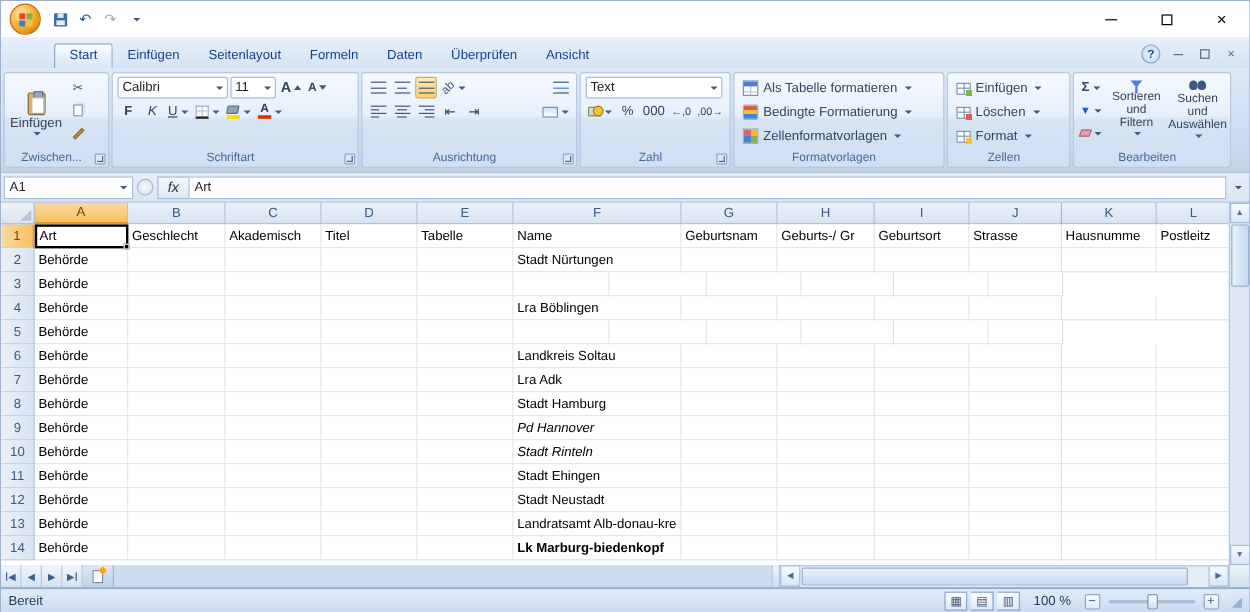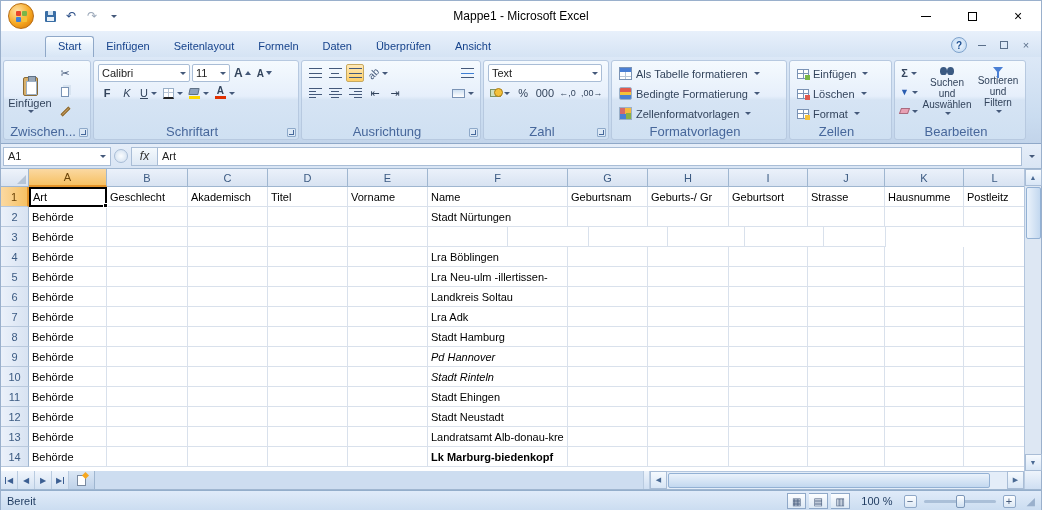--- a/index.html
+++ b/index.html
@@ -33,21 +33,21 @@
 .ts-right{margin-left:auto;display:flex;align-items:center;gap:8px;padding:0 8px 4px;}
 .help{width:16px;height:16px;border-radius:50%;background:radial-gradient(#f2f8ff,#b9d4f0);border:1px solid #7fa3cc;color:#1d4f91;font-weight:bold;font-size:10px;display:flex;align-items:center;justify-content:center;}
 .tsbtn{color:#5a6f8a;font-size:11px;display:flex;align-items:center;justify-content:center;width:14px;height:14px;}
 .tsbtn .sq{width:8px;height:8px;border:1px solid #5a6f8a;}
 .tsbtn .mn{width:8px;height:1px;background:#5a6f8a;}
 
 .ribbon{height:87px;flex:none;background:linear-gradient(#dce8f7,#cadcf0 70%,#c2d4ea);border-bottom:1px solid #8fa8c8;display:flex;align-items:stretch;padding:2px 2px 0 2px;gap:2px;}
 .rgroup{border:1px solid #b7c9e0;border-radius:3px;margin:1px 0 3px;flex:none;display:flex;flex-direction:column;
  background:linear-gradient(#f5fafe,#e6effb 45%,#d6e4f4 50%,#cfe0f2);}
 .rg-content{flex:1;display:flex;padding:3px 3px 0 3px;gap:3px;}
-.rg-label{height:14px;display:flex;align-items:center;justify-content:center;font-size:13px;color:#47679b;position:relative;padding:0 12px 2px 4px;white-space:nowrap;}
+.rg-label{height:14px;display:flex;align-items:center;justify-content:center;font-size:10px;color:#47679b;position:relative;padding:0 12px 2px 4px;white-space:nowrap;}
 .launcher{position:absolute;right:2px;bottom:2px;width:9px;height:9px;border:1px solid #8ea9c9;border-radius:1px;background:#dce8f5;}
 .launcher::after{content:"";position:absolute;right:1px;bottom:1px;width:4px;height:4px;border-right:1px solid #44679b;border-bottom:1px solid #44679b;}
 .col{display:flex;flex-direction:column;gap:2px;}
 .row{display:flex;align-items:center;gap:2px;}
 .rbtn{height:18px;min-width:18px;border:1px solid transparent;border-radius:2px;display:flex;align-items:center;justify-content:center;gap:1px;font-size:11px;color:#33445c;padding:0 1px;}
 .rbtn.on{background:linear-gradient(#ffe9b7,#ffd069);border-color:#c7a960;}
 .dd{width:0;height:0;border-left:3px solid transparent;border-right:3px solid transparent;border-top:3px solid #44597a;display:inline-block;margin-left:2px;flex:none;}
 .combo{background:#fff;border:1px solid #a9bdd6;border-radius:2px;height:18px;display:flex;align-items:center;padding:0 3px;font-size:11px;color:#222;}
 .combo .dd{margin-left:auto;}
 
@@ -180,21 +180,20 @@
       <div class="qi">
           <span>↶</span>
         </div>
       <div class="qi dis">
           <span>↷</span>
         </div>
       <div class="qi">
           <span class="dd"></span>
         </div>
     </div>
-    <div class="title">Mappe1 - Microsoft Excel</div>
     <div class="win-controls">
       <div class="wbtn">
           <span class="mn"></span>
         </div>
       <div class="wbtn">
           <span class="sq"></span>
         </div>
       <div class="wbtn close">
           <span>×</span>
         </div>
@@ -479,27 +478,27 @@
           <div class="rbtn">
               <span class="fillarrow">▼</span>
               <span class="dd"></span>
             </div>
           <div class="rbtn">
               <span class="eraser"></span>
               <span class="dd"></span>
             </div>
         </div>
         <div class="bigv">
+          <span class="funnel"></span>
+          <span>Sortieren und Filtern</span>
+          <span class="dd"></span>
+        </div>
+        <div class="bigv">
           <span class="binocs"></span>
           <span>Suchen und Auswählen</span>
-          <span class="dd"></span>
-        </div>
-        <div class="bigv">
-          <span class="funnel"></span>
-          <span>Sortieren und Filtern</span>
           <span class="dd"></span>
         </div>
       </div>
       <div class="rg-label">
           <span>Bearbeiten</span>
         </div>
     </div>
 
   </div>
 
@@ -539,21 +538,21 @@
             <div class="colhdr" style="width: 62px;">L</div>
           </div>
       </div>
       <div>
           <div class="grow">
             <div class="rowhdr sel">1</div>
             <div class="cell active" style="width: 78px;">Art<span class="fillhandle"></span></div>
             <div class="cell" style="width: 81px;">Geschlecht</div>
             <div class="cell" style="width: 80px;">Akademisch</div>
             <div class="cell" style="width: 80px;">Titel</div>
-            <div class="cell" style="width: 80px;">Vorname</div>
+            <div class="cell" style="width: 80px;">Tabelle</div>
             <div class="cell" style="width: 140px;">Name</div>
             <div class="cell" style="width: 80px;">Geburtsnam</div>
             <div class="cell" style="width: 81px;">Geburts-/ Gr</div>
             <div class="cell" style="width: 79px;">Geburtsort</div>
             <div class="cell" style="width: 77px;">Strasse</div>
             <div class="cell" style="width: 79px;">Hausnumme</div>
             <div class="cell" style="width: 62px;">Postleitz</div>
           </div>
           <div class="grow">
             <div class="rowhdr">2</div>
@@ -599,21 +598,20 @@
             <div class="cell" style="width: 79px;"></div>
             <div class="cell" style="width: 62px;"></div>
           </div>
           <div class="grow">
             <div class="rowhdr">5</div>
             <div class="cell" style="width: 78px;">Behörde</div>
             <div class="cell" style="width: 81px;"></div>
             <div class="cell" style="width: 80px;"></div>
             <div class="cell" style="width: 80px;"></div>
             <div class="cell" style="width: 80px;"></div>
-            <div class="cell" style="width: 140px;">Lra Neu-ulm -illertissen-</div>
             <div class="cell" style="width: 80px;"></div>
             <div class="cell" style="width: 81px;"></div>
             <div class="cell" style="width: 79px;"></div>
             <div class="cell" style="width: 77px;"></div>
             <div class="cell" style="width: 79px;"></div>
             <div class="cell" style="width: 62px;"></div>
           </div>
           <div class="grow">
             <div class="rowhdr">6</div>
             <div class="cell" style="width: 78px;">Behörde</div>

